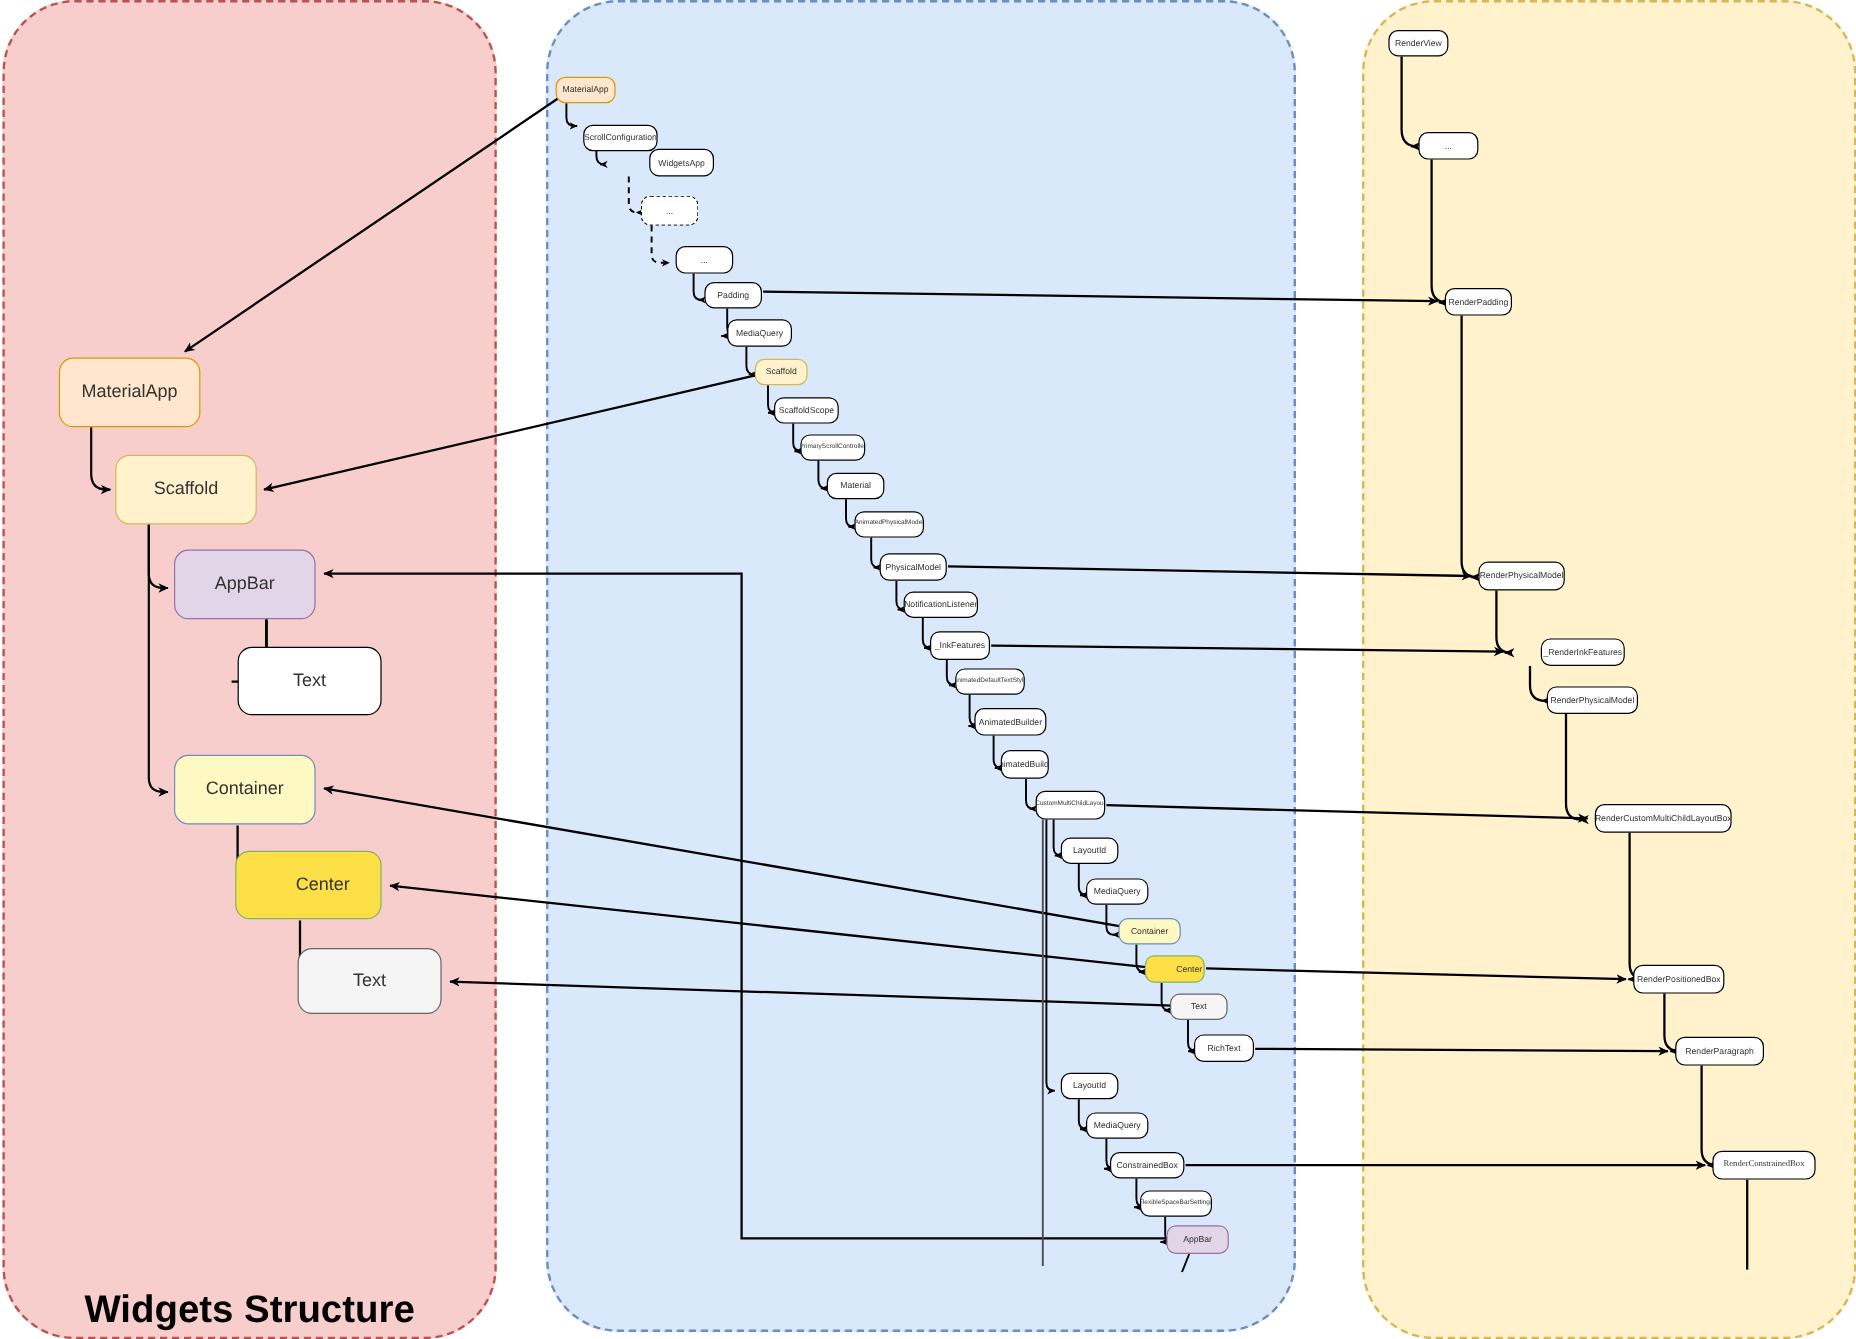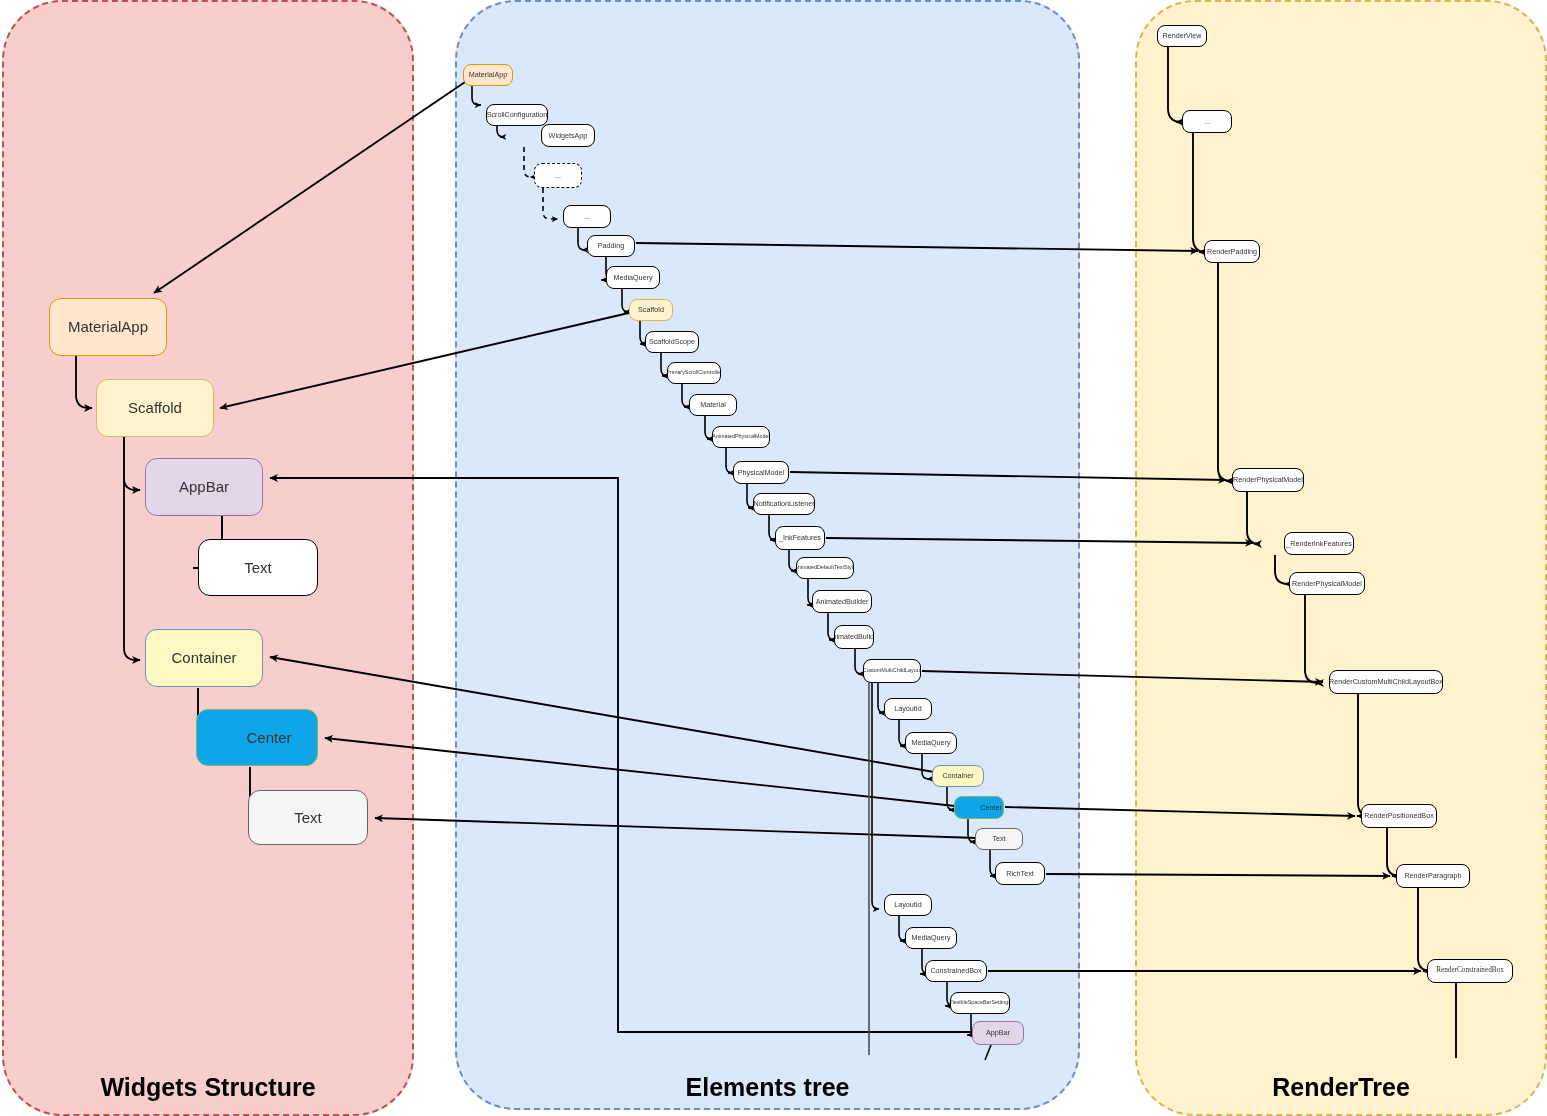--- a/index.html
+++ b/index.html
@@ -35,21 +35,21 @@
     background: #fff2cc;
     border: 2px dashed #d6b656;
   }
   .panel-label {
     position: absolute;
     font-weight: bold;
     color: #000;
     white-space: nowrap;
     text-align: center;
   }
-  #label-widgets { left: 2px; top: 1073px; width: 412px; font-size: 25px; }
+  #label-widgets { left: 2px; top: 1073px; width: 412px; font-size: 32px; }
   #label-elements { left: 455px; top: 1073px; width: 625px; font-size: 25px; }
   #label-render { left: 1135px; top: 1073px; width: 412px; font-size: 25px; }
 
   svg.edges {
     position: absolute;
     left: 0; top: 0;
     width: 1547px; height: 1116px;
     pointer-events: none;
   }
 
@@ -65,21 +65,21 @@
     border: 1.4px solid #4d4d4d;
     color: #333333;
     overflow: hidden;
     line-height: 1.05;
   }
   
   .n-orange { background: #ffe6cc; border-color: #d79b00; color: #333; }
   .n-yellow { background: #fff2cc; border-color: #d6b656; color: #333; }
   .n-purple { background: #e1d5e7; border-color: #9673a6; color: #333; }
   .n-blue   { background: #fef9c3; border-color: #6c8ebf; color: #333; }
-  .n-green  { background: #0ea5e9; border-color: #82b366; color: #333; padding-left: 24px; }
+  .n-green  { background: #fde047; border-color: #82b366; color: #333; padding-left: 24px; }
   .n-gray   { background: #f5f5f5; border-color: #666666; color: #333; }
   .n-white  { background: #ffffff; border-color: #000000; color: #333; }
   .n-dash   { background: #ffffff; border: 1.6px dashed #000000; color: #333; }
 
   .big { font-size: 15px; border-radius: 12px; border-width: 1.6px; }
   .sm  { font-size: 7.2px; }
   .xs  { font-size: 5.4px; }
 </style>
 </head>
 <body>
@@ -234,22 +234,20 @@
       <path d="M1275,555 L1275,571 Q1275,584 1288,584 L1285,584" marker-end="url(#arw)"></path>
       <path d="M1305,595 L1305,670 Q1305,683 1318,683 L1316,683" marker-end="url(#arw)"></path>
       <path d="M1358,694 L1358,803 Q1358,816 1371,816 L1357,816" marker-end="url(#arw)"></path>
       <path d="M1387,828 L1387,863 Q1387,876 1400,876 L1392,876" marker-end="url(#arw)"></path>
       <path d="M1418,888 L1418,958 Q1418,971 1431,971 L1423,971" marker-end="url(#arw)"></path>
       <path d="M1456,983 L1456,1058"></path>
     </g>
   </svg>
 
   <div class="panel-label" id="label-widgets">Widgets Structure</div>
-  <div class="panel-label" id="label-elements">Elements tree</div>
-  <div class="panel-label" id="label-render">RenderTree</div>
 
   <div id="nodes-layer">
       <div class="node n-orange big" style="left: 49px; top: 298px; width: 118px; height: 58px;">MaterialApp</div>
       <div class="node n-yellow big" style="left: 96px; top: 379px; width: 118px; height: 58px;">Scaffold</div>
       <div class="node n-purple big" style="left: 145px; top: 458px; width: 118px; height: 58px;">AppBar</div>
       <div class="node n-white big" style="left: 198px; top: 539px; width: 120px; height: 57px;">Text</div>
       <div class="node n-blue big" style="left: 145px; top: 629px; width: 118px; height: 58px;">Container</div>
       <div class="node n-green big" style="left: 196px; top: 709px; width: 122px; height: 57px;">Center</div>
       <div class="node n-gray big" style="left: 248px; top: 790px; width: 120px; height: 55px;">Text</div>
       <div class="node n-orange sm" style="left: 463px; top: 64px; width: 50px; height: 22px;">MaterialApp</div>

